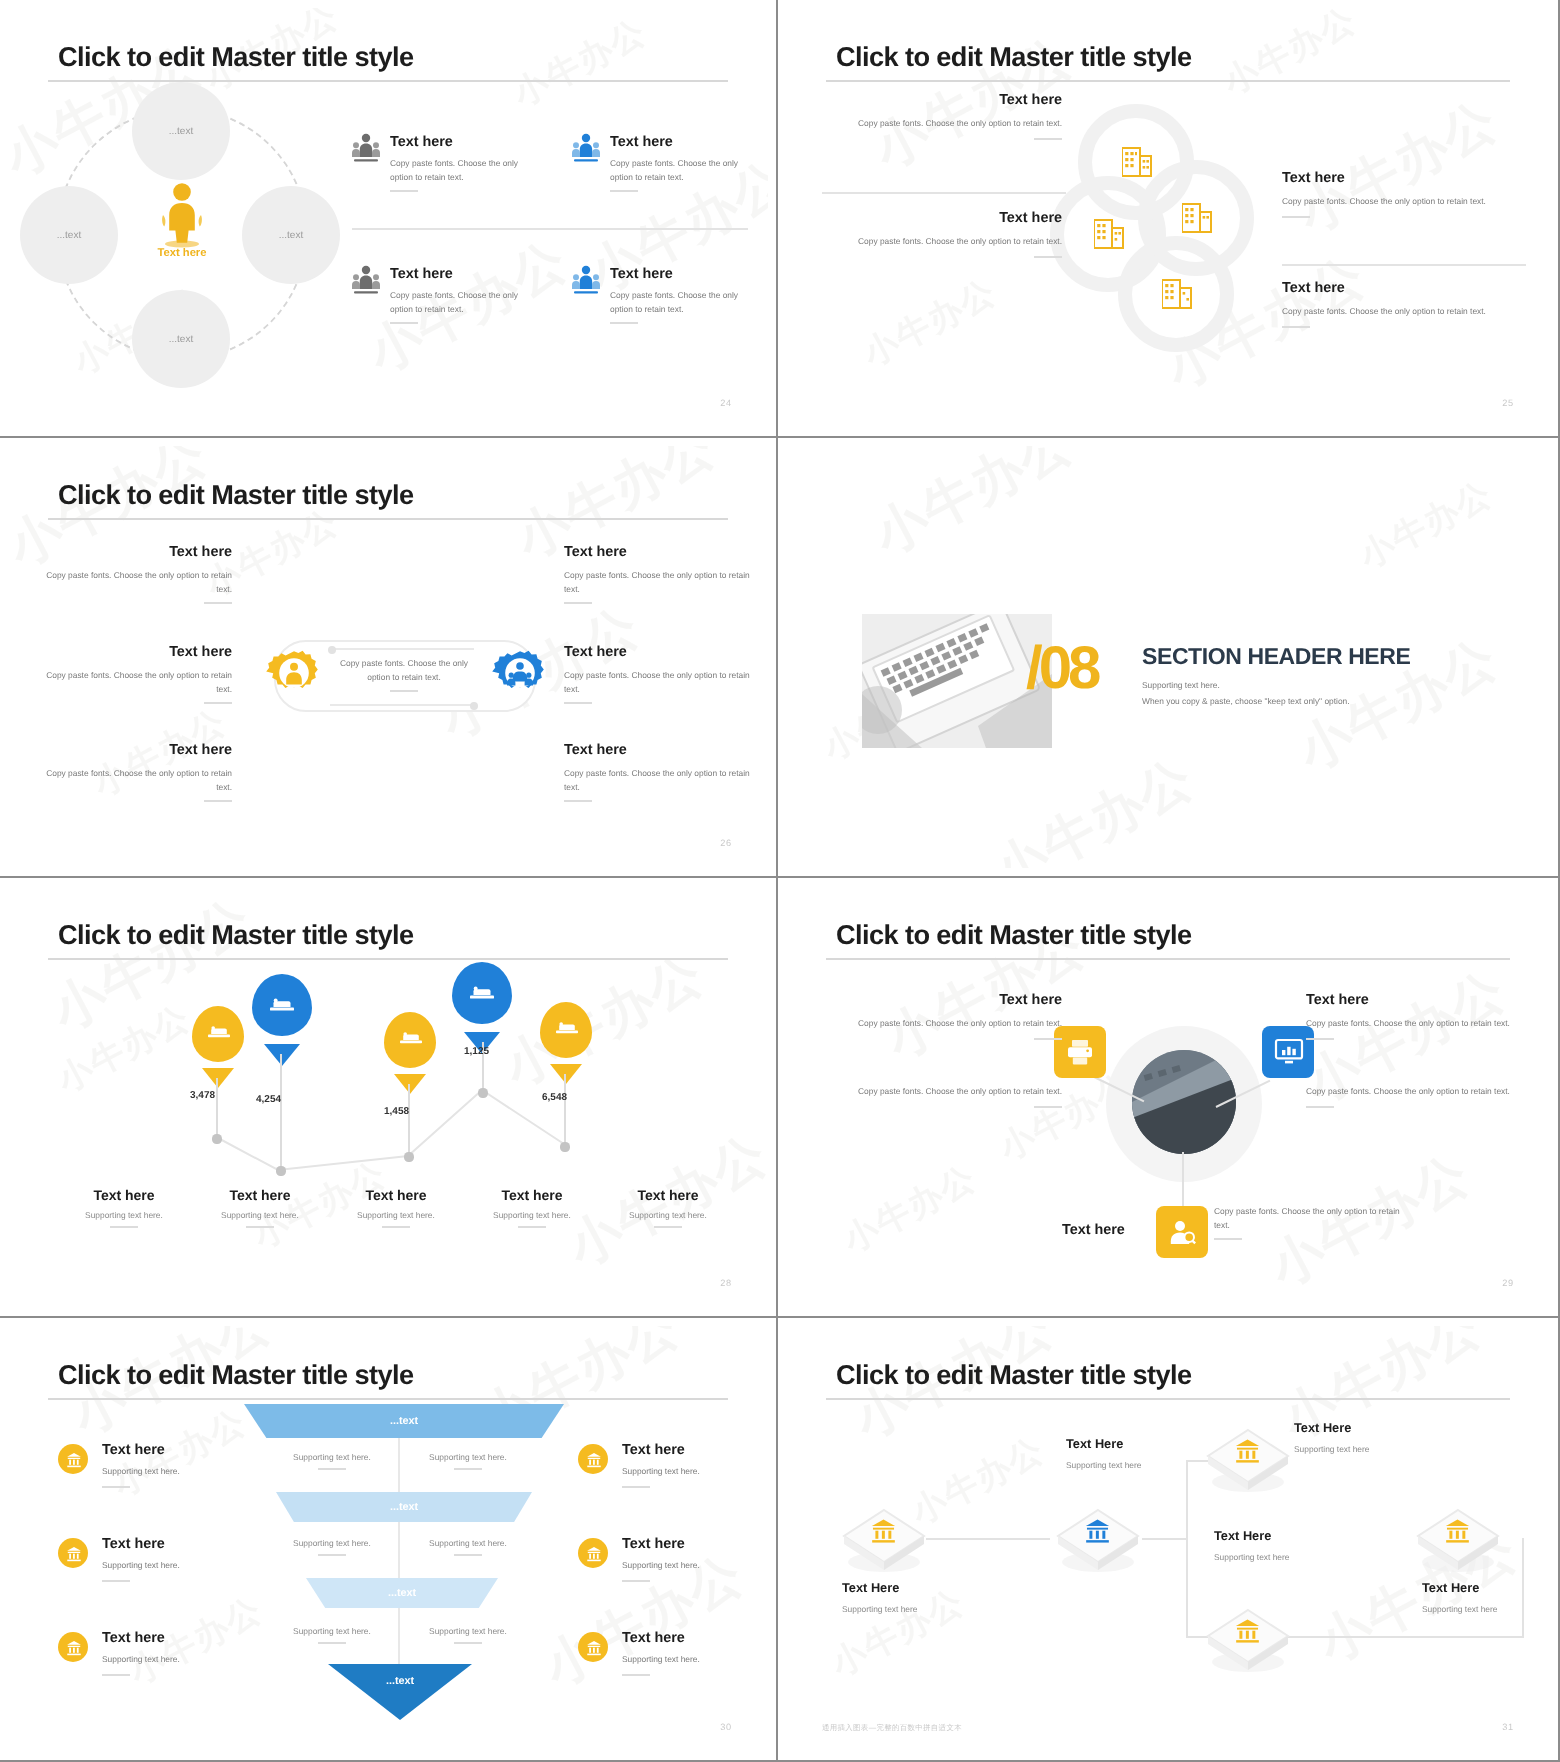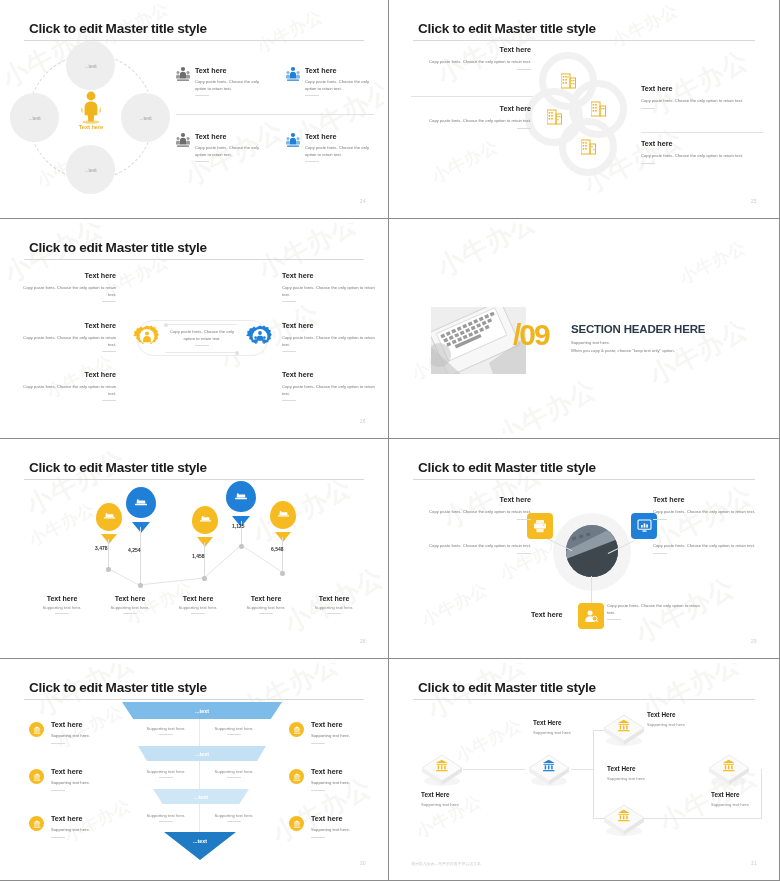--- a/index.html
+++ b/index.html
@@ -579,21 +579,21 @@
                   <rect x="53" y="23" width="4" height="3.4"></rect>
                   <rect x="59" y="23" width="4" height="3.4"></rect>
                 <rect x="24" y="28" width="28" height="3.4"></rect>
               </g>
             </g>
             <path d="M0 40 L30 67 L0 67 Z" fill="#c9c9c9" opacity=".65"></path>
             <circle cx="8" cy="48" r="12" fill="#bdbdbd" opacity=".5"></circle>
             <path d="M58 56 L95 30 L95 67 L62 67 Z" fill="#b9b9b9" opacity=".45"></path>
           </svg>
         </div>
-        <div class="s4-num" style="left:120px;top:97px;">/09</div>
+        <div class="s4-num" style="left:120px;top:97px;">/08</div>
         <div class="s4-head" style="left:178px;top:100px;">SECTION HEADER HERE</div>
         <div class="s4-sub" style="left:178px;top:116px;">Supporting text here.</div>
         <div class="s4-sub" style="left:178px;top:124px;">When you copy &amp; paste, choose "keep text only" option.</div>
       </div>
     </div>
   </div>
 
   <div class="slide">
     <div class="inner">
       <div class="wm">

